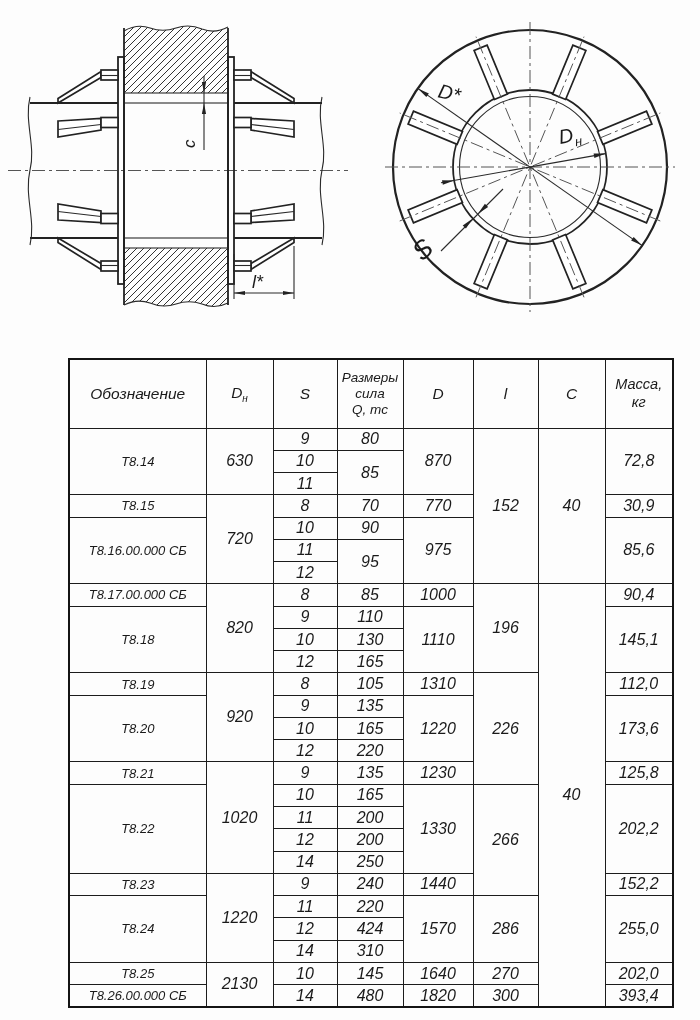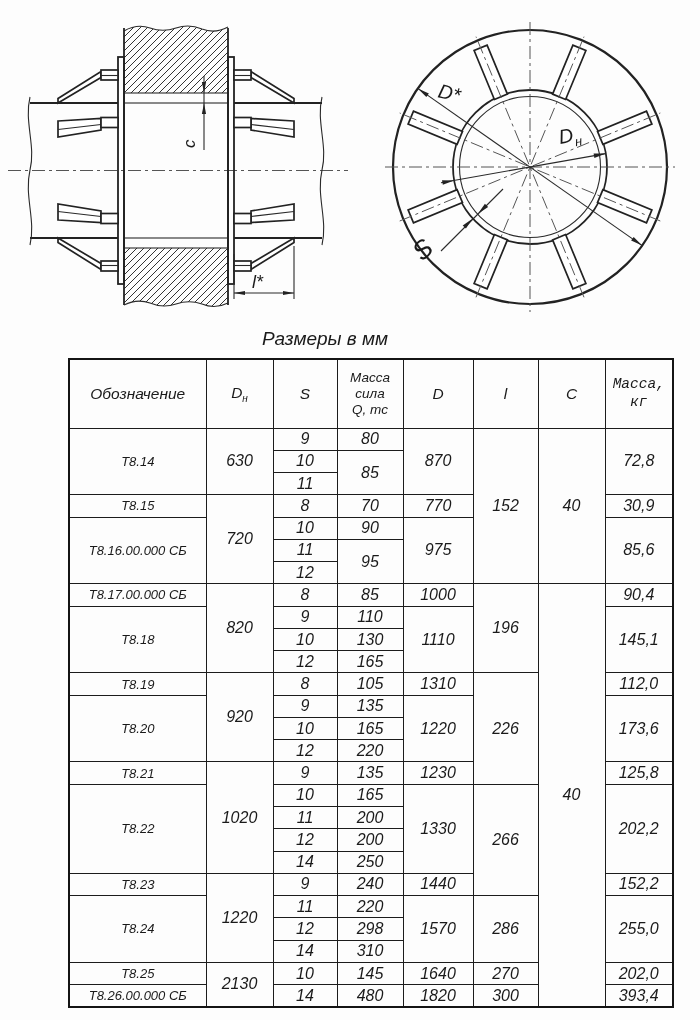--- a/index.html
+++ b/index.html
@@ -11,21 +11,21 @@
            font-style:italic;font-size:19px;color:#1a1a1a;}
   table.dim{position:absolute;left:68px;top:358px;width:604px;border-collapse:collapse;
             table-layout:fixed;font-style:italic;}
   table.dim{border:2.5px solid #141414;}
   table.dim th,table.dim td{border:1.5px solid #1c1c1c;padding:0;text-align:center;
             vertical-align:middle;font-weight:normal;}
   table.dim thead tr{height:69px;}
   table.dim tbody tr{height:22.27px;}
   th{font-size:15.5px;}
   th .qline{display:block;font-size:13.5px;line-height:1.15;}
-  th .mline{display:block;font-size:14.5px;line-height:1.2;font-family:Liberation Mono, monospace;}
+  th .mline{display:block;font-size:14.5px;line-height:1.2;}
   .subn{font-size:10px;vertical-align:sub;}
   td.des{text-align:left;padding-left:7px;font-size:13px;white-space:nowrap;overflow:hidden;}
   td.num{font-size:16px;}
   
   .obj{stroke:#222;stroke-width:1.8;fill:none;}
   .objw{stroke:#222;stroke-width:1.7;fill:#fff;}
   .obj2{stroke:#222;stroke-width:2.2;fill:none;}
   .thin{stroke:#2a2a2a;stroke-width:1.1;fill:none;}
   .cl{stroke:#555;stroke-width:1;fill:none;stroke-dasharray:13 4 3 4;}
   .arr{fill:#222;stroke:none;}
@@ -168,40 +168,39 @@
       <line class="thin" x1="441" y1="251" x2="503" y2="189"></line>
       <polygon class="arr" points="472.8,218.5 465.9,228.6 462.7,225.4"></polygon>
       <polygon class="arr" points="478,213.8 488.1,206.9 484.9,203.7"></polygon>
       <g transform="translate(422,262) rotate(-42)">
         <text font-size="26">S</text>
       </g>
     </g>
   </g>
 </svg>
 
-<div class="caption">Размеры в мм</div>
 
 <table class="dim">
   <colgroup>
     <col style="width:137px">
         <col style="width:67px">
         <col style="width:64px">
         <col style="width:66px">
     <col style="width:70px">
         <col style="width:65px">
         <col style="width:67px">
         <col style="width:68px">
   </colgroup>
   <thead>
     <tr>
       <th>Обозначение</th>
       <th><span>D</span><span class="subn">н</span></th>
       <th>S</th>
       <th>
-        <span class="qline">Масса</span>
+        <span class="qline">Размеры</span>
         <span class="qline">сила</span>
         <span class="qline">Q, тс</span>
       </th>
       <th>D</th>
       <th>l</th>
       <th>C</th>
       <th>
         <span class="mline">Масса,</span>
         <span class="mline">кг</span>
       </th>
@@ -335,21 +334,21 @@
     <tr>
       <td class="des" rowspan="3">Т8.24</td>
       <td class="num">11</td>
       <td class="num">220</td>
       <td class="num" rowspan="3">1570</td>
       <td class="num" rowspan="3">286</td>
       <td class="num" rowspan="3">255,0</td>
     </tr>
     <tr>
       <td class="num">12</td>
-      <td class="num">298</td>
+      <td class="num">424</td>
     </tr>
     <tr>
       <td class="num">14</td>
       <td class="num">310</td>
     </tr>
     <tr>
       <td class="des">Т8.25</td>
       <td class="num" rowspan="2">2130</td>
       <td class="num">10</td>
       <td class="num">145</td>

